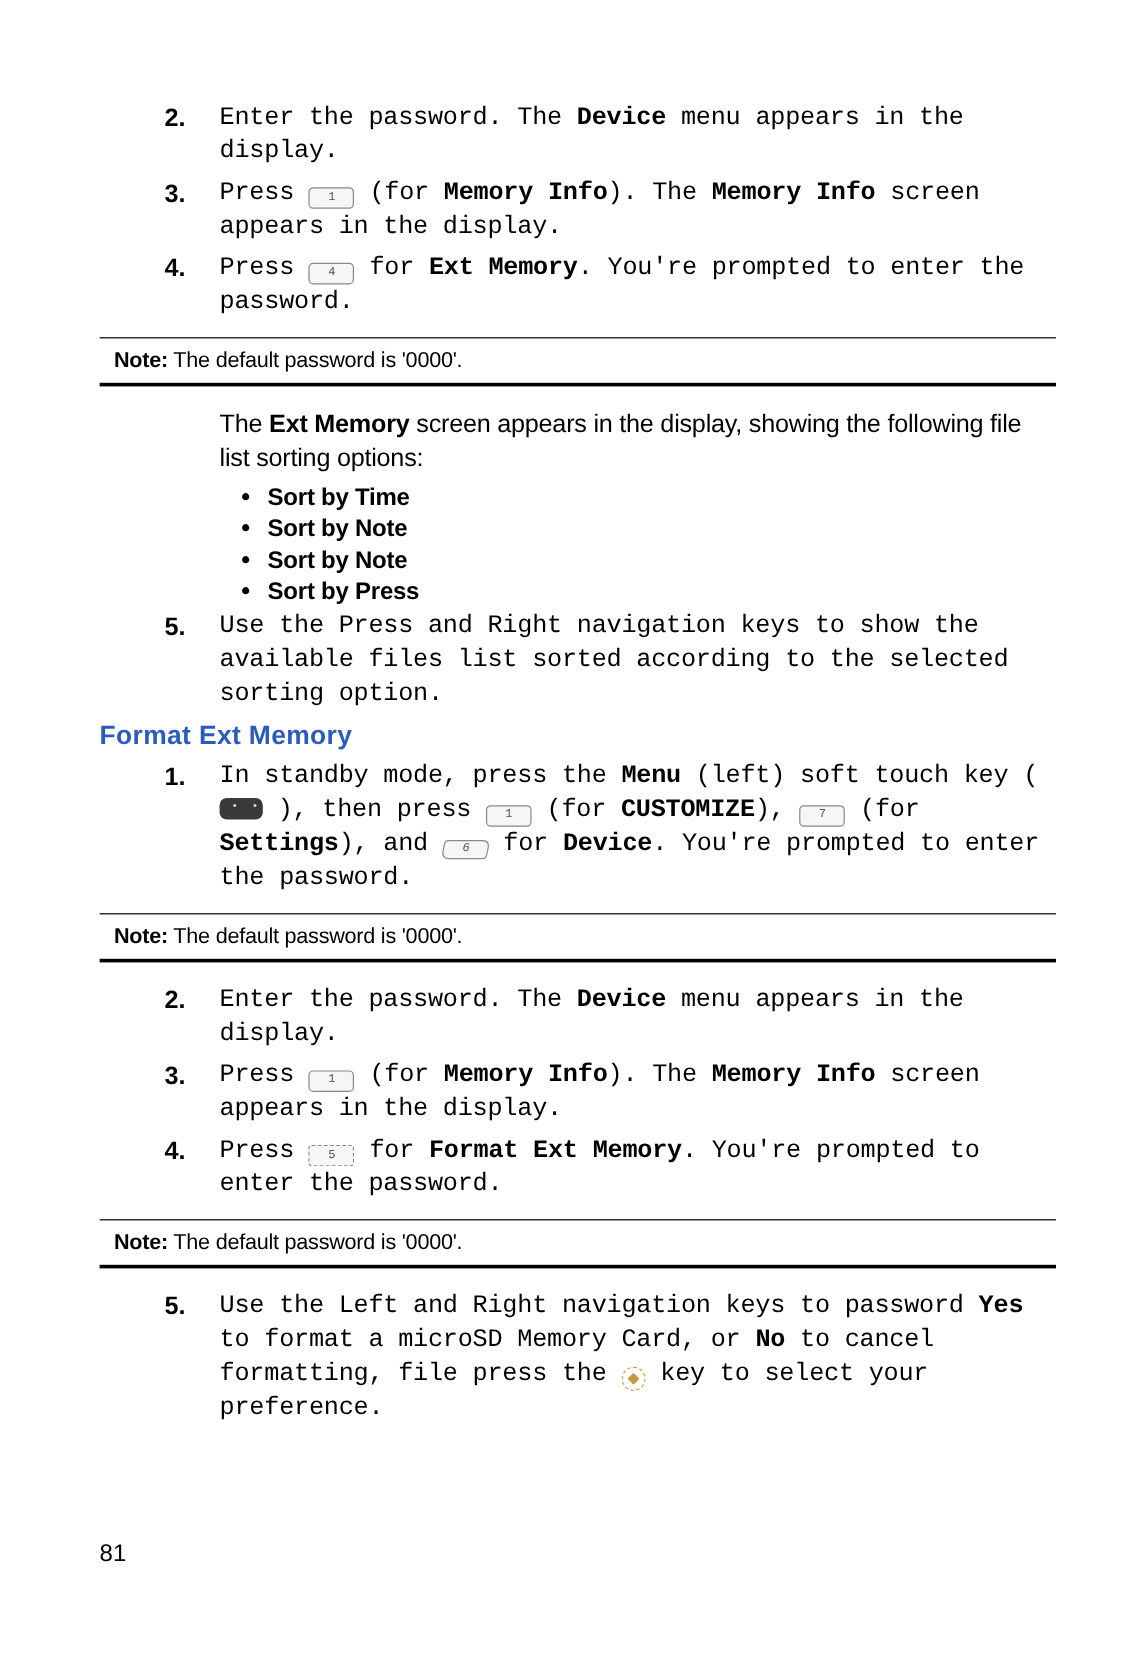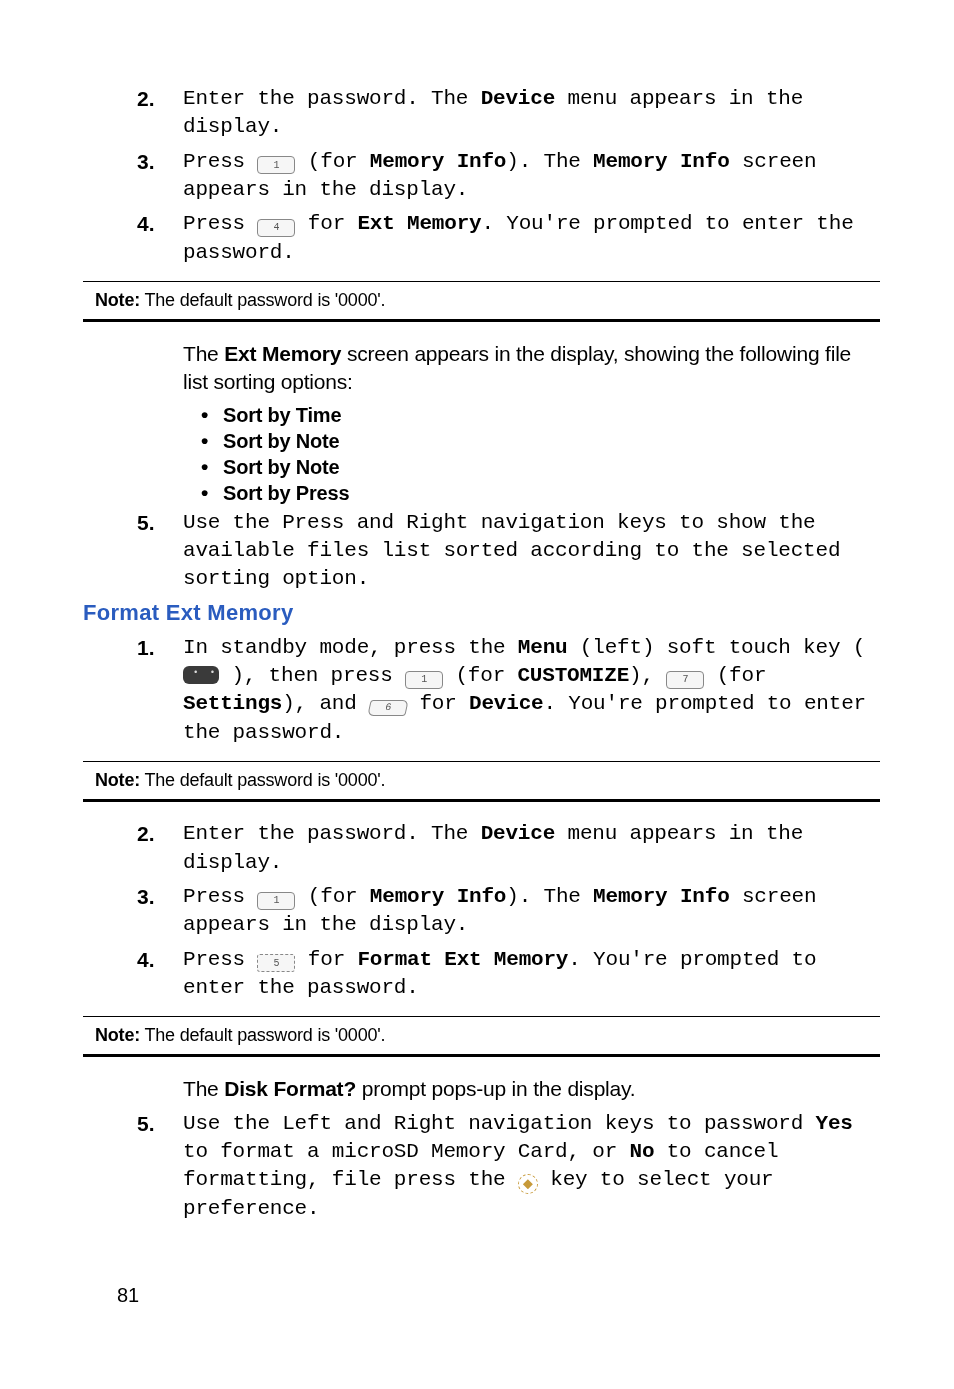--- a/index.html
+++ b/index.html
@@ -96,21 +96,21 @@
       align-items: center;
       justify-content: center;
       vertical-align: -4px;
     }
     .ok-inner {
       width: 10px;
       height: 10px;
       background: #c79a3a;
       clip-path: polygon(50% 0%, 100% 50%, 50% 100%, 0% 50%);
     }
-    .page-num { position: absolute; left: 83px; bottom: 82px; font-size: 20px; margin-left: 34px; }
+    .page-num { position: absolute; left: 83px; bottom: 82px; font-size: 20px; }
   </style>
 </head>
 <body>
 
 <div class="content">
 
   <div class="list-item">
     <span class="list-num">2.</span>
     <span class="list-body">
       <span>Enter the password. The </span><span class="b">Device</span><span> menu appears in the display.</span>
@@ -216,23 +216,20 @@
 </div>
 
 <div class="note-block">
   <div class="note-rule-top"></div>
   <div class="note-text"><span class="nb">Note:</span><span> The default password is '0000'.</span></div>
   <div class="note-rule-bottom"></div>
 </div>
 
 <div class="content">
 
-  <div class="indent-body">
-    <span>The </span><span class="b">Disk Format?</span><span> prompt pops-up in the display.</span>
-  </div>
 
   <div class="list-item">
     <span class="list-num">5.</span>
     <span class="list-body">
       <span>Use the Left and Right navigation keys to password </span><span class="b">Yes</span><span> to format a microSD Memory Card, or </span><span class="b">No</span><span> to cancel formatting, file press the </span><span class="ok-key">
           <span class="ok-inner"></span>
         </span><span> key to select your preference.</span>
     </span>
   </div>
 

